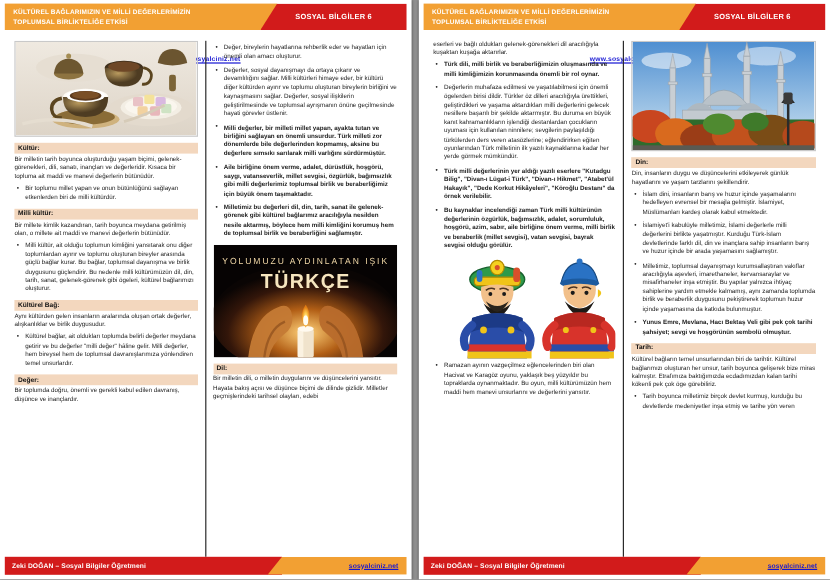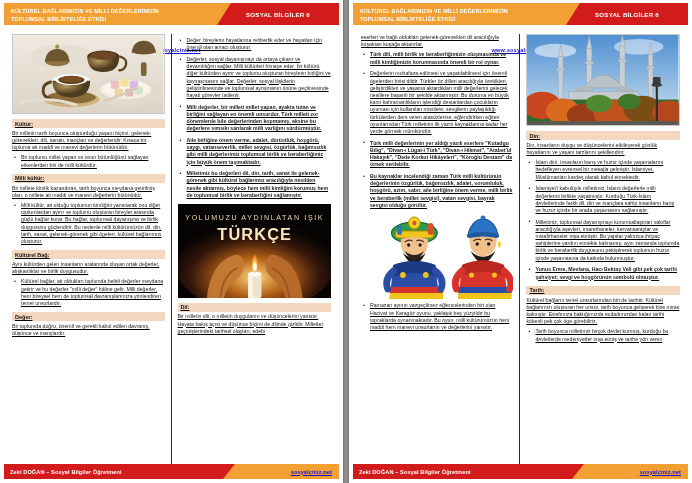--- a/index.html
+++ b/index.html
@@ -93,21 +93,20 @@
     min-height: 0;
     padding-top: 9px;
     gap: 0;
   }
   .col {
     position: relative;
     width: 50%;
     padding: 0 6px;
     min-height: 0;
     overflow: hidden;
-    text-decoration: underline;
   }
   .col.left  { border-right: 0.7px solid #2b2b2b; }
 
   
   .term {
     background: #F3D7BE;
     color: #111;
     font-size: 5.5px;
     font-weight: bold;
     padding: 1.6px 3px 1.6px 3px;

